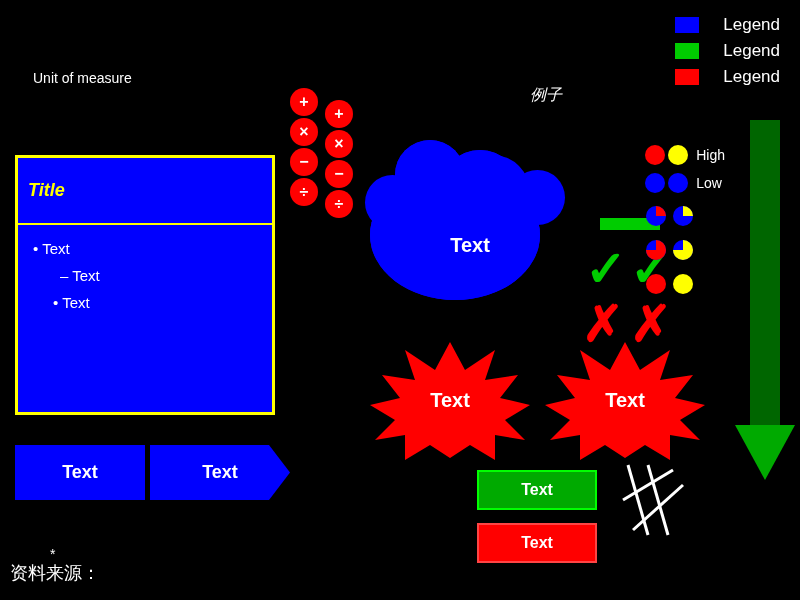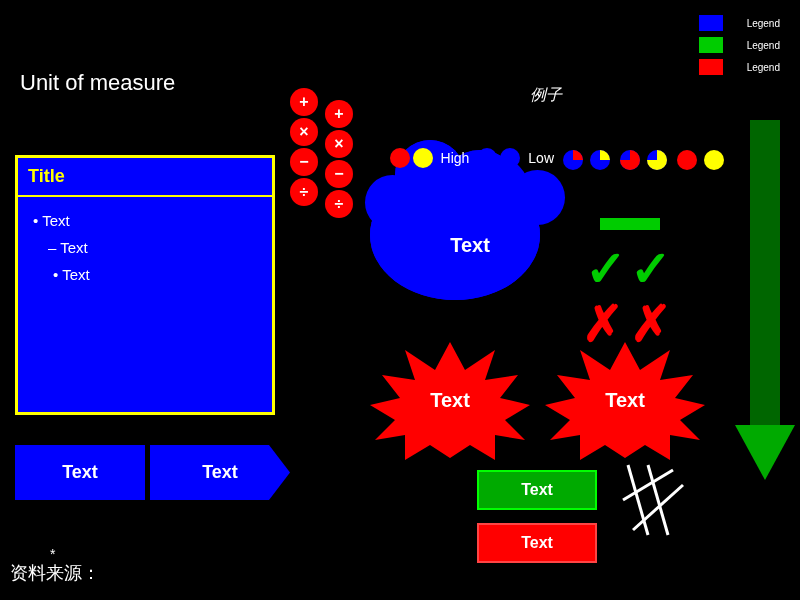--- a/index.html
+++ b/index.html
@@ -9,40 +9,40 @@
       background: #000;
       overflow: hidden;
       font-family: Arial, sans-serif;
       position: relative;
     }
 
     
     .unit-label {
       position: absolute;
       top: 70px;
-      left: 20px;
-      color: white;
-      font-size: 22px;
+      left: 33px;
+      color: white;
+      font-size: 14px;
     }
 
     
     .legend-container {
       position: absolute;
       top: 15px;
       right: 20px;
       display: flex;
       flex-direction: column;
       gap: 6px;
     }
     .legend-item {
       display: flex;
       align-items: center;
       gap: 24px;
       color: white;
-      font-size: 10px;
+      font-size: 17px;
     }
     .legend-box {
       width: 24px;
       height: 16px;
     }
 
     
     .reizi-label {
       position: absolute;
       top: 85px;
@@ -89,34 +89,35 @@
       position: absolute;
       top: 155px;
       left: 15px;
       width: 260px;
       height: 260px;
       background: blue;
       border: 3px solid yellow;
     }
     .title-box-header {
       background: blue;
-      padding: 8px 10px;
+      padding: 22px 10px;
       color: yellow;
       font-size: 18px;
       font-weight: bold;
+      font-style: italic;
       border-bottom: 2px solid yellow;
     }
     .title-box-content {
       padding: 10px 10px;
       color: white;
       font-size: 15px;
       line-height: 1.8;
     }
     .bullet { margin-left: 5px; }
-    .dash { margin-left: 20px; }
+    .dash { margin-left: 32px; }
     .subbullet { margin-left: 25px; }
 
     
     .arrow-row {
       position: absolute;
       top: 445px;
       left: 15px;
       display: flex;
       align-items: center;
     }
@@ -344,21 +345,21 @@
       border-right: 30px solid transparent;
       border-top: 55px solid #00aa00;
     }
 
     
     .highlow-container {
       position: absolute;
       top: 145px;
       right: 75px;
       display: flex;
-      flex-direction: row;
+      flex-direction: column;
       gap: 8px;
     }
     .highlow-item {
       display: flex;
       align-items: center;
       gap: 8px;
       color: white;
       font-size: 14px;
     }
     .circle-pair {

